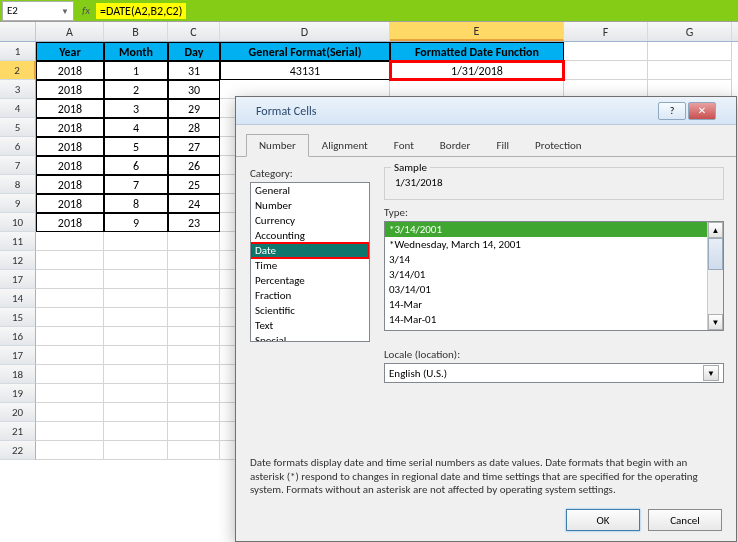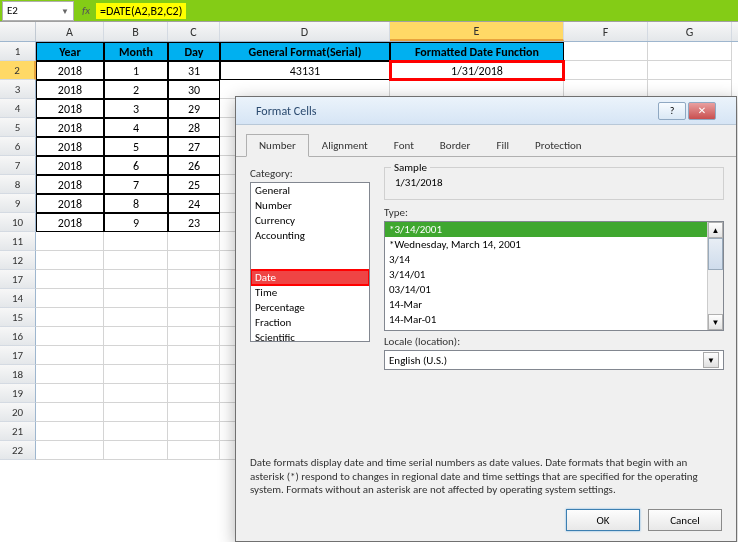--- a/index.html
+++ b/index.html
@@ -41,35 +41,35 @@
 
 .tabs { display: flex; padding: 8px 10px 0; gap: 0; border-bottom: 1px solid #b0b0b0; }
 .tab { padding: 4px 12px; font-size: 11px; color: #333; border: 1px solid transparent; position: relative; top: 1px; }
 .tab.active { background: #f0f0f0; border: 1px solid #b0b0b0; border-bottom: 1px solid #f0f0f0; }
 
 .body { padding: 10px 14px; display: flex; gap: 14px; }
 .left { width: 120px; }
 .lbl { font-size: 11px; color: #333; margin-bottom: 2px; }
 .listbox { width: 120px; height: 160px; background: #fff; border: 1px solid #828790; overflow: hidden; font-size: 11px; }
 .li { padding: 1px 4px; }
-.li.selcat { background: #ef4444; color: #fff; outline: 2px solid #ff0000; outline-offset: -1px; margin-top: 27px; }
+.li.selcat { background: #0f766e; color: #fff; outline: 2px solid #ff0000; outline-offset: -1px; }
 
 .right { flex: 1; }
 .sample-box { border: 1px solid #d0d0d0; padding: 6px 8px 10px; margin-bottom: 6px; position: relative; }
 .sample-box .gl { position: absolute; top: -7px; left: 6px; background: #f0f0f0; padding: 0 3px; font-size: 11px; }
 .sample-val { font-size: 11px; padding: 2px 0 0 2px; }
 
 .typebox { width: 340px; height: 110px; background: #fff; border: 1px solid #828790; font-size: 11px; overflow: hidden; position: relative; }
 .typebox .ti { padding: 1px 4px; }
 .typebox .ti.seltype { background: #3fa72f; color: #fff; }
 .scrollbar { position: absolute; right: 0; top: 0; bottom: 0; width: 16px; background: #f0f0f0; border-left: 1px solid #ccc; }
 .sbtn { height: 16px; background: linear-gradient(#fefefe,#e4e4e4); border: 1px solid #b0b0b0; display: flex; align-items: center; justify-content: center; font-size: 8px; }
 .sthumb { height: 32px; background: linear-gradient(#e8eef5,#cfdcec); border: 1px solid #9ab; margin: 0; }
 
-.locale { margin-top: 4px; }
+.locale { margin-top: 17px; }
 .combo { width: 340px; height: 20px; background: #fff; border: 1px solid #828790; display: flex; align-items: center; padding: 0 4px; font-size: 11px; }
 .combo .cdd { margin-left: auto; width: 16px; height: 16px; background: linear-gradient(#fefefe,#e0e0e0); border: 1px solid #aaa; display: flex; align-items: center; justify-content: center; font-size: 8px; }
 
 .desc { position: absolute; left: 14px; right: 14px; bottom: 44px; font-size: 11px; color: #333; line-height: 1.25; }
 
 .dlg-buttons { position: absolute; right: 14px; bottom: 10px; display: flex; gap: 8px; }
 .btn { width: 74px; height: 22px; background: linear-gradient(#fdfdfd,#e8e8e8); border: 1px solid #8a8a8a; font-size: 11px; display: flex; align-items: center; justify-content: center; }
 .btn.ok { border: 1px solid #3c7fb1; box-shadow: 0 0 2px #7bb4e3; }
 
 .colA{width:68px}.colB{width:64px}.colC{width:52px}.colD{width:170px}.colE{width:174px}.colF{width:84px}.colG{width:84px}

